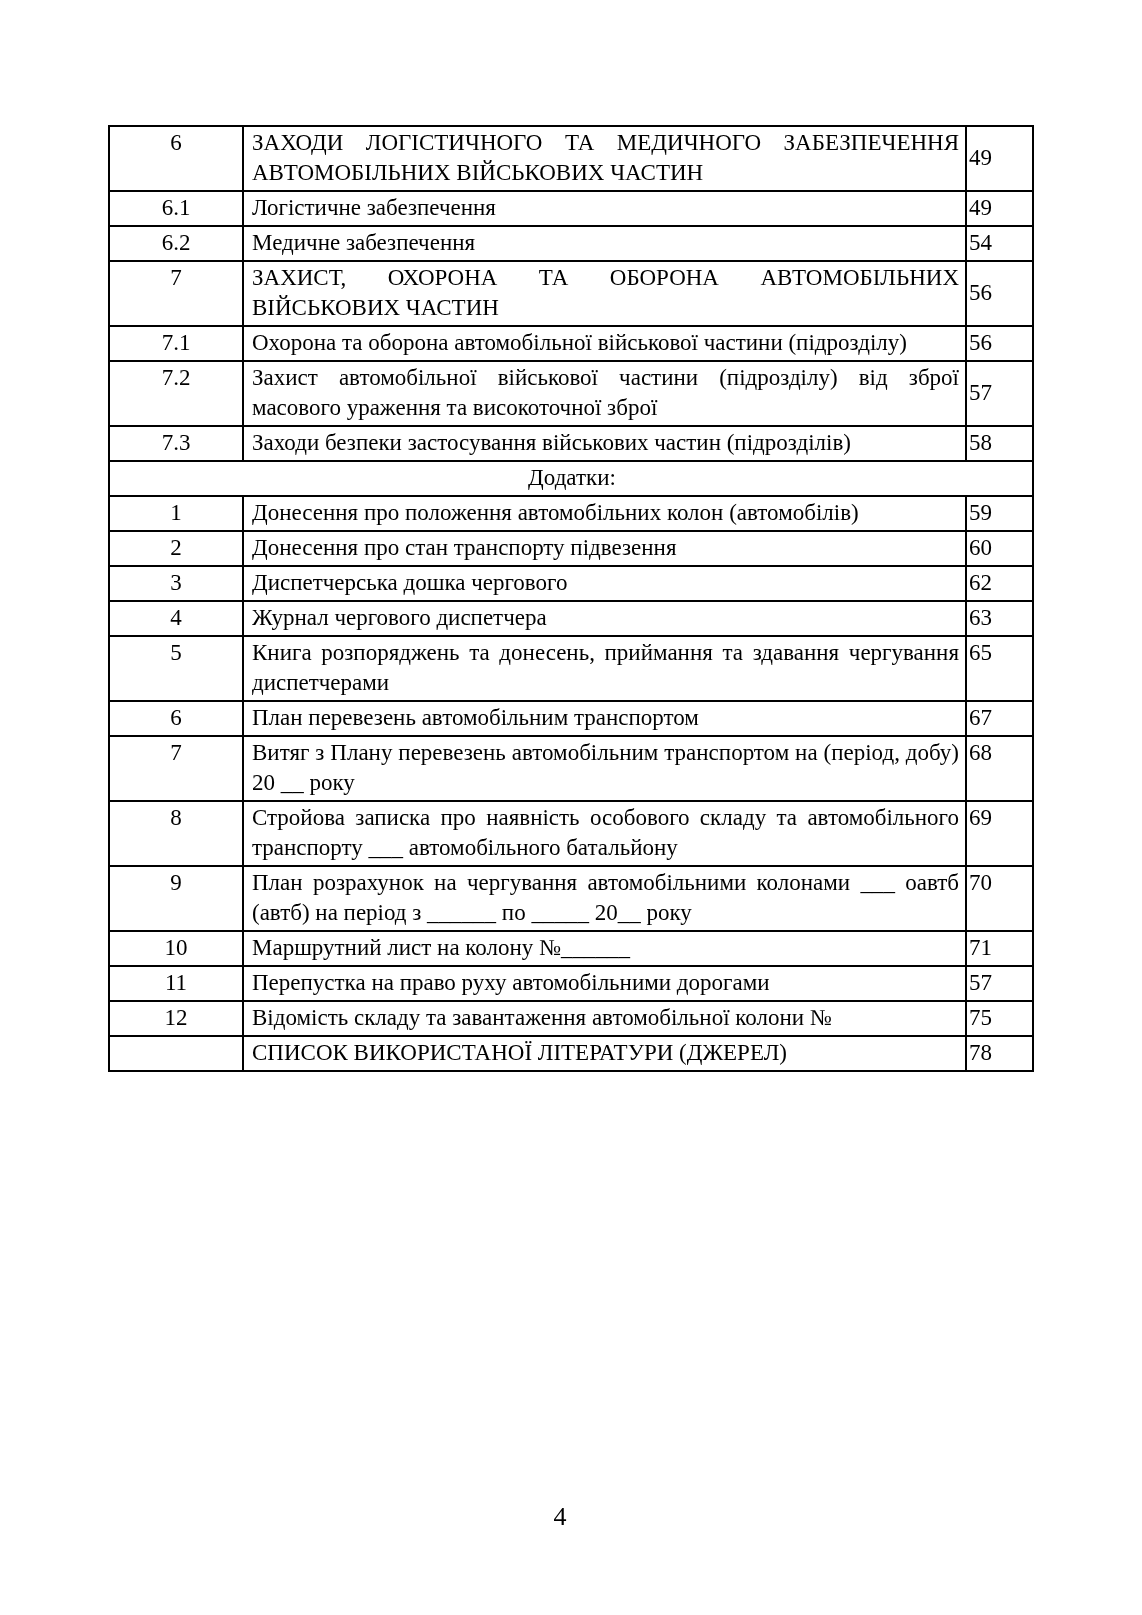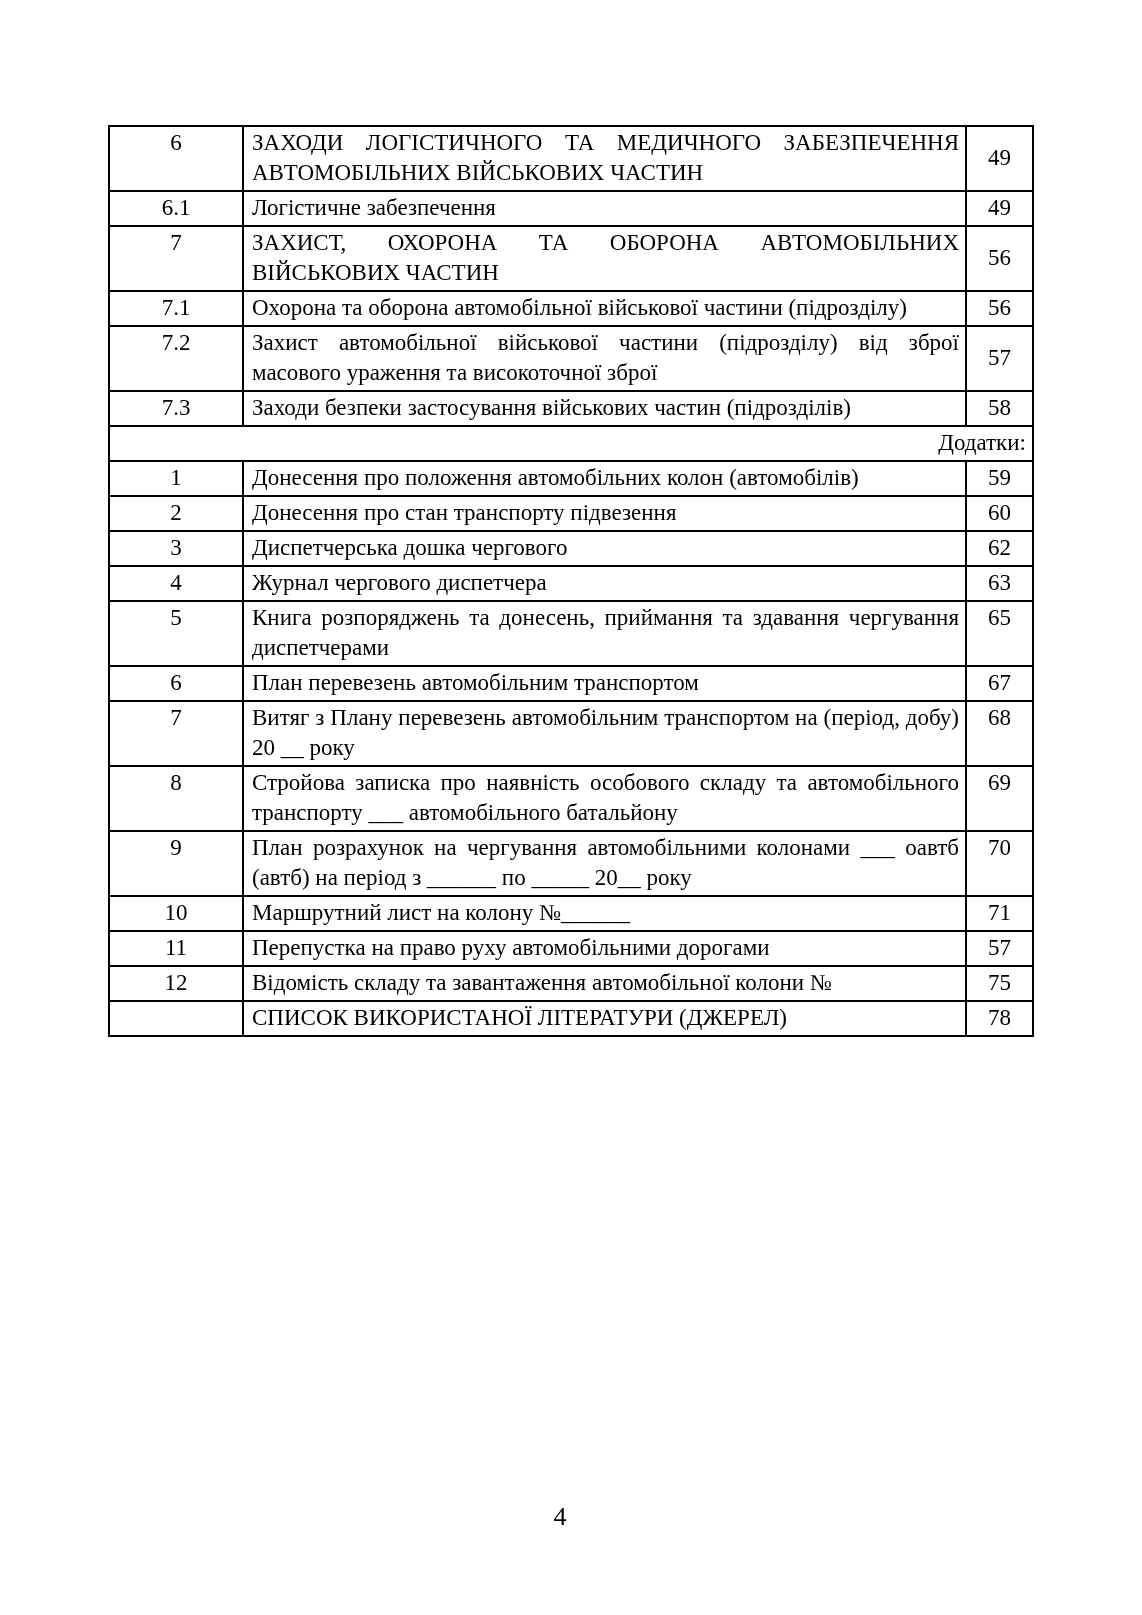--- a/index.html
+++ b/index.html
@@ -34,30 +34,30 @@
     vertical-align: top;
     padding-left: 2px;
     padding-right: 2px;
   }
   .toc-table td.title {
     text-align: justify;
     vertical-align: top;
     margin-top: 29px;
   }
   .toc-table td.page {
-    text-align: center;
+    text-align: left;
     vertical-align: top;
     padding-left: 2px;
     padding-right: 2px;
   }
   .toc-table td.page.pc-mid {
     vertical-align: middle;
   }
   .toc-table td.appendix-label-cell {
-    text-align: right;
+    text-align: center;
     vertical-align: middle;
   }
   .footer-page-number {
     position: absolute;
     top: 1502px;
     left: 0;
     width: 1120px;
     text-align: center;
     font-size: 26px;
     line-height: 30px;
@@ -75,20 +75,25 @@
   <tbody>
     <tr>
       <td class="num">6</td>
       <td class="title">ЗАХОДИ ЛОГІСТИЧНОГО ТА МЕДИЧНОГО ЗАБЕЗПЕЧЕННЯ АВТОМОБІЛЬНИХ ВІЙСЬКОВИХ ЧАСТИН</td>
       <td class="page pc-mid">49</td>
     </tr>
     <tr>
       <td class="num">6.1</td>
       <td class="title">Логістичне забезпечення</td>
       <td class="page">49</td>
+    </tr>
+    <tr>
+      <td class="num">6.2</td>
+      <td class="title">Медичне забезпечення</td>
+      <td class="page">54</td>
     </tr>
     <tr>
       <td class="num">7</td>
       <td class="title">ЗАХИСТ, ОХОРОНА ТА ОБОРОНА АВТОМОБІЛЬНИХ ВІЙСЬКОВИХ ЧАСТИН</td>
       <td class="page pc-mid">56</td>
     </tr>
     <tr>
       <td class="num">7.1</td>
       <td class="title">Охорона та оборона автомобільної військової частини (підрозділу)</td>
       <td class="page pc-mid">56</td>

